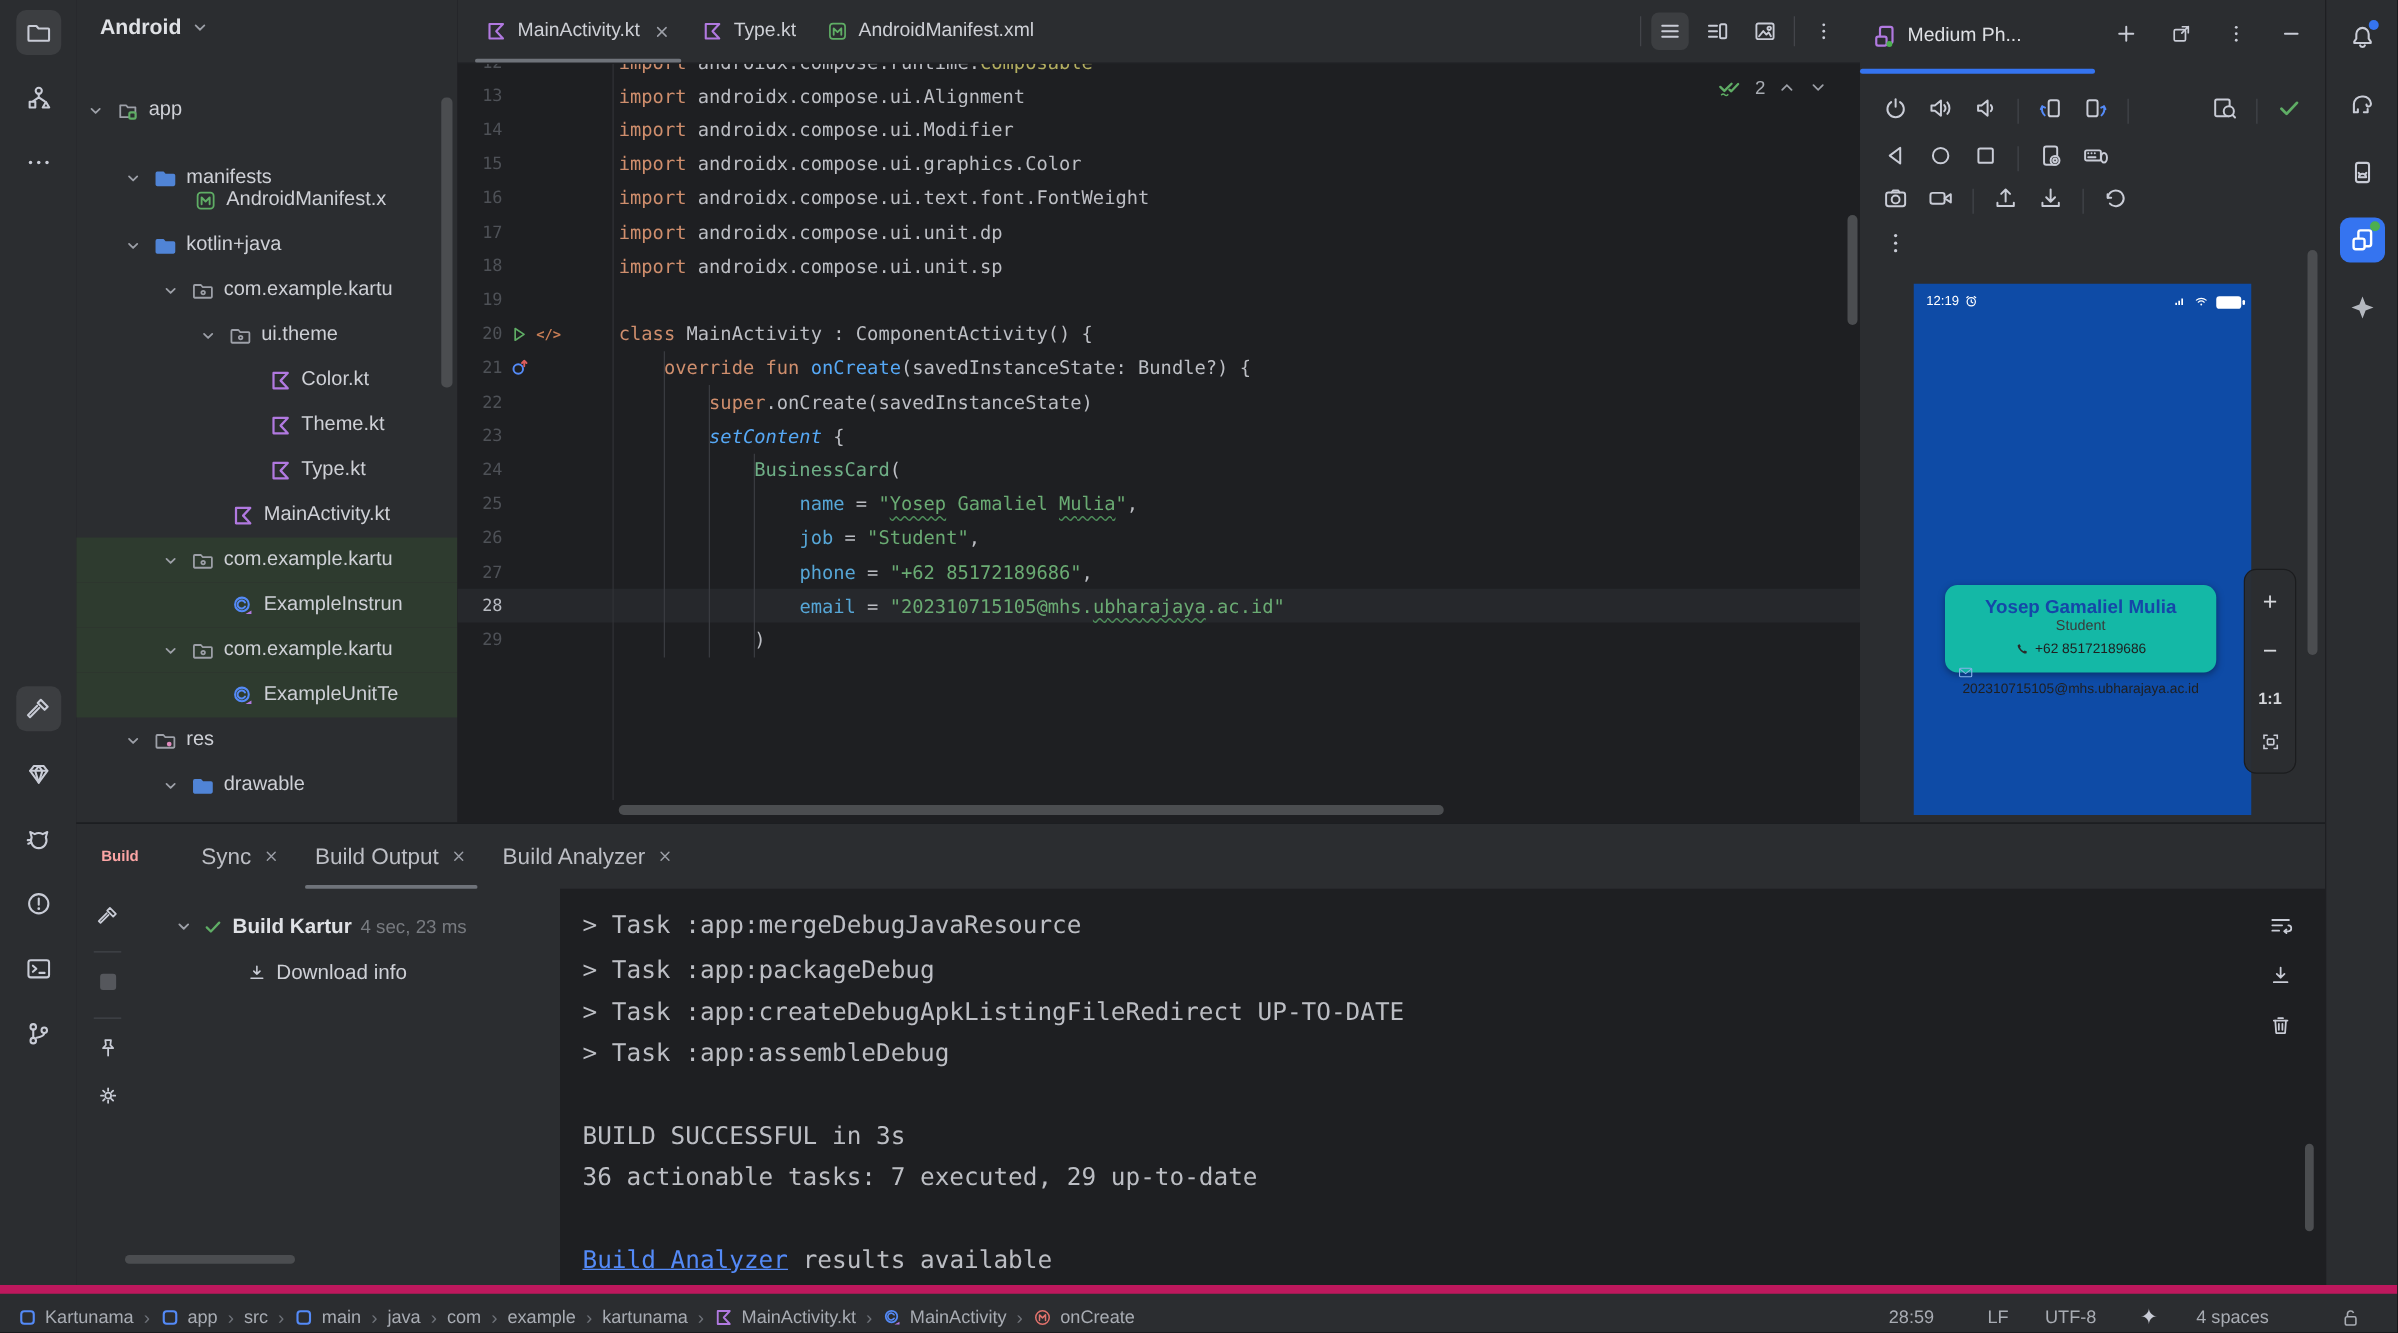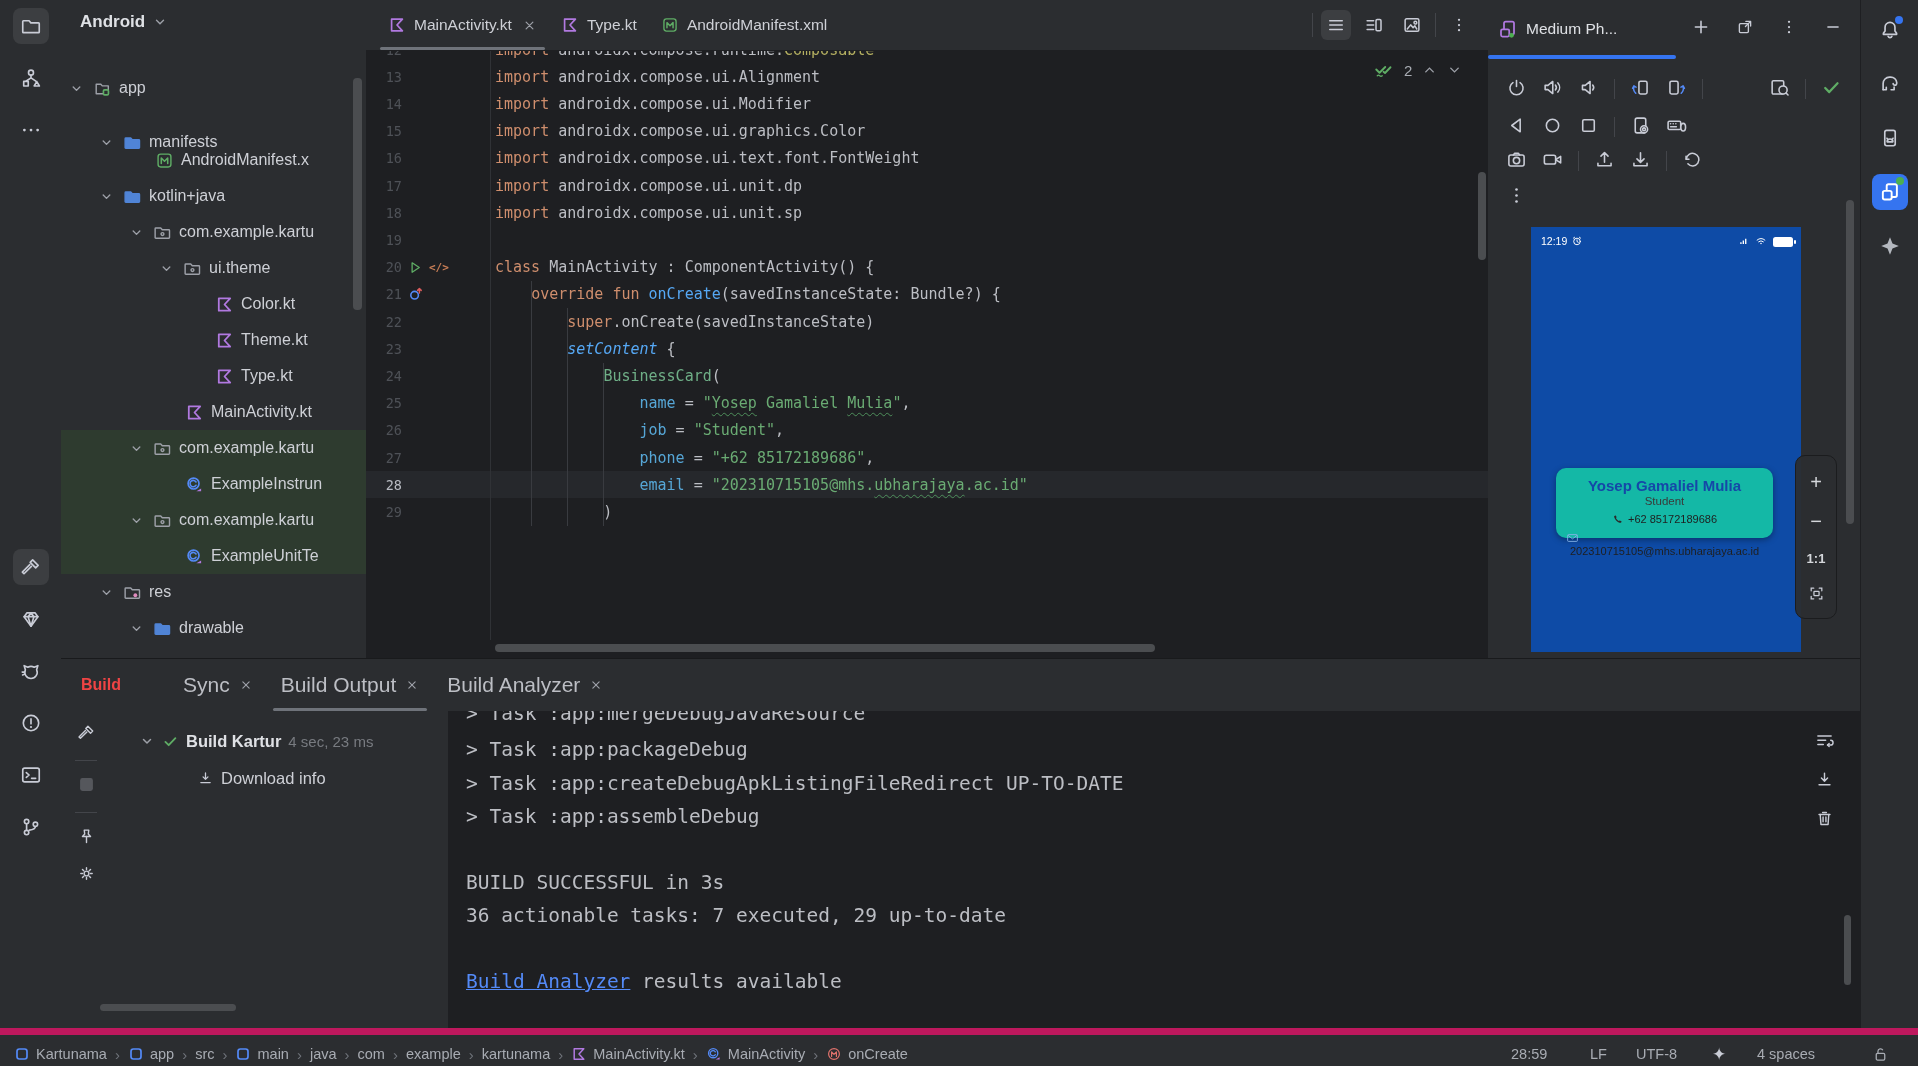--- a/index.html
+++ b/index.html
@@ -63,30 +63,30 @@
   .card .cjob{text-align:center;font-size:11.5px;color:#3a3a3a;margin-top:1px;}
   .card .cphone{display:flex;align-items:center;justify-content:center;gap:5px;font-size:11px;color:#1f1f1f;margin-top:6px;}
   .card .cmailicon{position:absolute;left:9px;top:64px;}
   .card .cmail{position:absolute;left:0;right:0;top:77px;text-align:center;font-size:11px;color:#1f1f1f;}
   .zoomctl{position:absolute;left:307px;top:455px;width:42px;height:164px;background:rgba(43,45,48,.95);border:1px solid #1b1c1e;border-radius:10px;display:flex;flex-direction:column;align-items:center;justify-content:space-around;padding:6px 0;box-sizing:border-box;}
   .zoomctl .zi{color:#D5D7DB;font-size:20px;cursor:pointer;line-height:1;}
   .zoomctl .ratio{font-size:13px;color:#D5D7DB;font-weight:bold;}
   
   .build{left:61px;top:658px;width:1799px;height:370px;background:#2B2D30;border-top:1px solid #191A1C;}
   .bheader{position:absolute;left:0;top:0;width:100%;height:52px;display:flex;align-items:center;}
-  .btitle{font-size:16px;font-weight:bold;color:#ef4444;margin-left:20px;margin-right:48px;}
-  .btab{display:flex;align-items:center;gap:9px;padding:0 14px;height:100%;font-size:21px;color:#BCBEC4;position:relative;cursor:pointer;}
+  .btitle{font-size:12px;font-weight:bold;color:#fca5a5;margin-left:20px;margin-right:36px;}
+  .btab{display:flex;align-items:center;gap:9px;padding:0 14px;height:100%;font-size:18px;color:#BCBEC4;position:relative;cursor:pointer;}
   .btab .close{color:#9DA0A8;font-size:15px;}
   .btab.active::after{content:"";position:absolute;left:6px;right:6px;bottom:0;height:3px;background:#6F737A;border-radius:2px;}
   .btoolcol{position:absolute;left:0;top:52px;width:50px;bottom:0;display:flex;flex-direction:column;align-items:center;padding-top:12px;gap:14px;}
   .bdiv{width:22px;height:1px;background:#43454A;}
   .btreerow{position:absolute;display:flex;align-items:center;gap:7px;font-size:16.5px;color:#CED0D6;cursor:pointer;}
   .console{position:absolute;left:387px;top:52px;right:0;bottom:0;background:#1E1F22;overflow:hidden;
            font-family:"DejaVu Sans Mono",monospace;font-size:19.5px;color:#BCBEC4;}
-  .conline{position:absolute;left:18px;white-space:pre;height:30px;line-height:30px;}
+  .conline{position:absolute;left:18px;white-space:pre;height:30px;line-height:30px;margin-top:26px;}
   .lnk{color:#548AF7;text-decoration:underline;cursor:pointer;}
   .conicons{position:absolute;right:26px;display:flex;flex-direction:column;gap:16px;}
   
   .status{left:0;top:1028px;width:1918px;height:38px;background:#2B2D30;border-top:7px solid #be185d;font-size:14.5px;color:#A8ACB3;}
   .crumbs{position:absolute;left:14px;top:0;height:38px;display:flex;align-items:center;white-space:nowrap;}
   .crumb{display:flex;align-items:center;gap:6px;cursor:pointer;}
   .csep{color:#6F737A;margin:0 8px;font-size:15px;}
   .sitem{position:absolute;top:0;height:38px;display:flex;align-items:center;cursor:pointer;}
   .batt{width:20px;height:10px;background:#fff;border-radius:2.5px;position:relative;}
   .batt::after{content:"";position:absolute;right:-3px;top:3px;width:2px;height:4px;background:#fff;border-radius:1px;}

